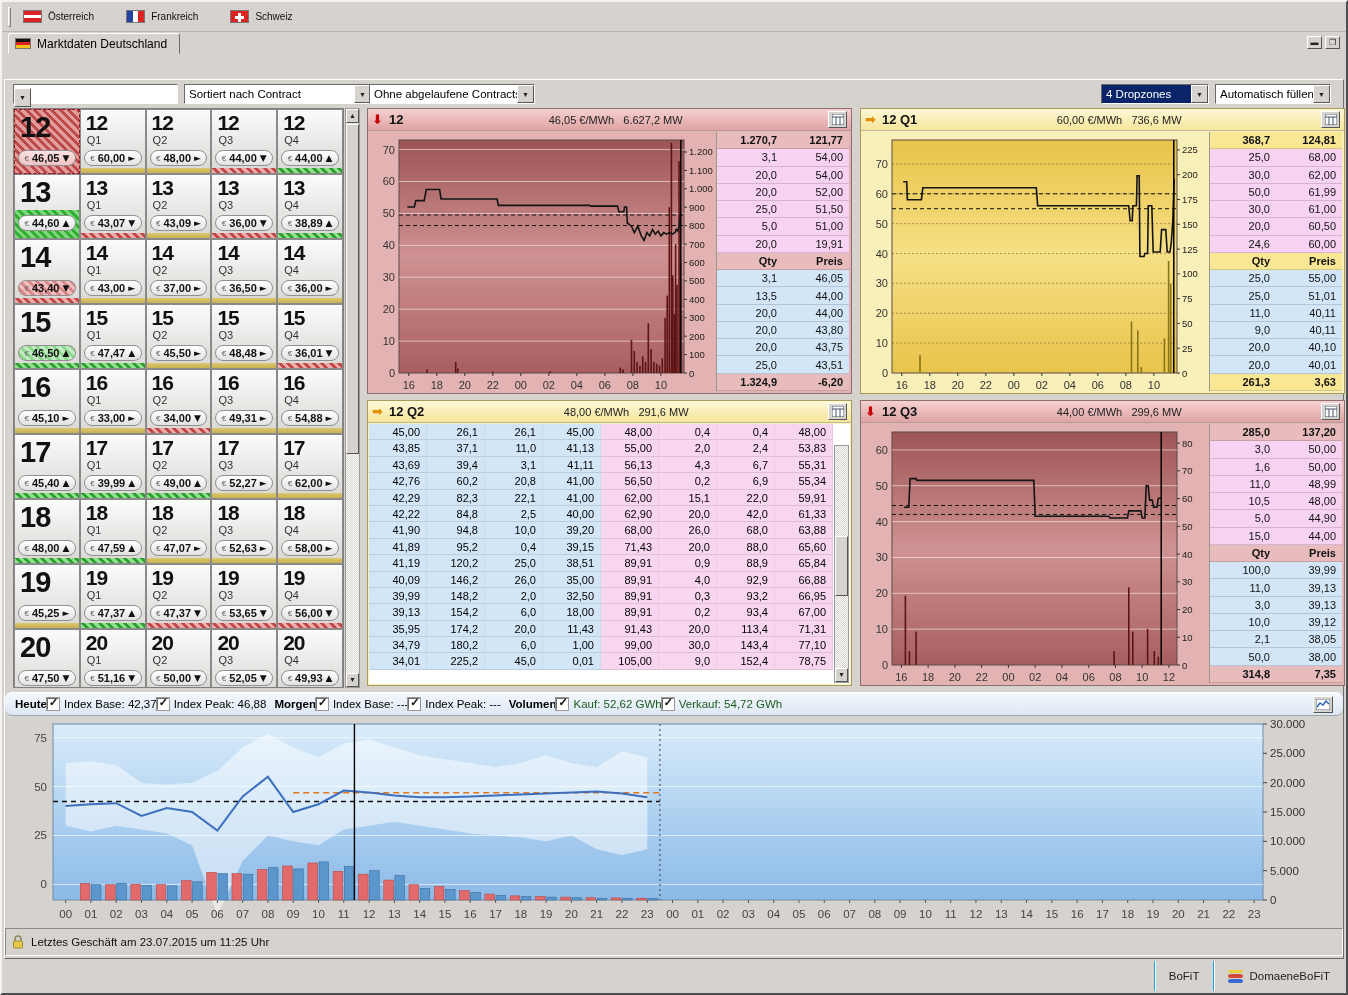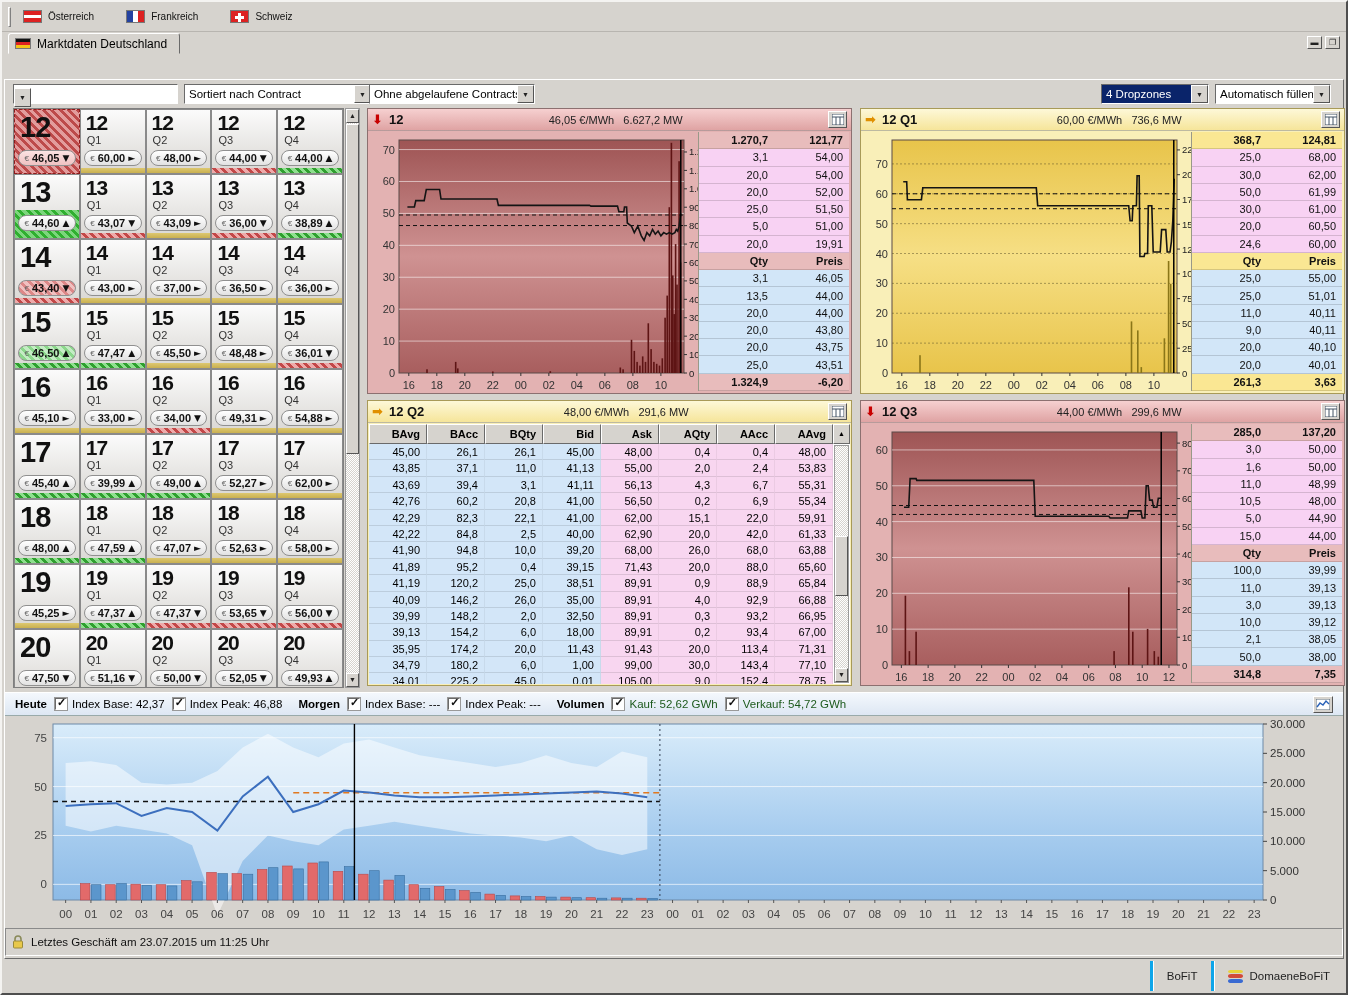--- a/index.html
+++ b/index.html
@@ -97,21 +97,21 @@
   .trend-down { color:#c80000; }
   .trend-right { color:#e09000; }
   .panel-title { font-size:13px; font-weight:bold; color:#111; }
   .panel-info { flex:1; text-align:center; font-size:11px; color:#222; }
   .tool-btn { width:19px; height:17px; background:#d6d3ce; border:1px solid; border-color:#fff #555 #555 #fff;
     display:flex; align-items:center; justify-content:center; }
   .panel-body { position:absolute; left:1px; right:1px; top:23px; bottom:1px; }
   .chart-wrap { position:absolute; left:0; top:0; width:352px; height:261px; }
   svg text { font-family:"Liberation Sans",sans-serif; }
 
-  .book { position:absolute; right:1px; top:0; width:151px; bottom:1px; display:flex; flex-direction:column;
+  .book { position:absolute; right:1px; top:0; width:133px; bottom:1px; display:flex; flex-direction:column;
     border-left:1px solid #998; background:#fff; font-size:11px; }
   .book-row { flex:1; display:flex; align-items:center; border-bottom:1px solid rgba(0,0,0,.14); }
   .book-row span { flex:1; text-align:right; padding-right:6px; color:#111; }
   .br-ask { background:#f8d2f3; }
   .br-bid { background:#d2e6f8; }
   .br-total span, .br-mid span { font-weight:bold; }
   .panel-red .br-total, .panel-red .br-mid { background:#e8bcbc; }
   .panel-yellow .br-total, .panel-yellow .br-mid { background:#fae793; }
 
   
@@ -123,21 +123,21 @@
   .q2-body { flex:1; overflow:hidden; margin-right:17px; }
   .q2-row { display:flex; height:16.4px; }
   .q2-row span { flex:1; font-size:11px; text-align:right; padding:2px 6px 0 0;
     border-bottom:1px solid rgba(0,0,0,.10); border-right:1px solid rgba(0,0,0,.05); }
   .q2-row span:nth-child(-n+4) { background:#d3e6f8; }
   .q2-row span:nth-child(n+5) { background:#f8d6f0; }
   .q2-sb { right:1px; top:21px; bottom:1px; }
 
   
   .info-bar { height:24px; margin-top:2px; background:linear-gradient(180deg,#f4f8fd,#dde7f3);
-    border-top:1px solid #fff; border-bottom:1px solid #9aa; display:flex; align-items:center; gap:8px; padding:0 10px; font-size:11.5px; }
+    border-top:1px solid #fff; border-bottom:1px solid #9aa; display:flex; align-items:center; gap:0; padding:0 10px; font-size:11.5px;border-radius:7px; }
   .ib-title { font-weight:bold; margin-left:8px; }
   .ib-title:first-child { margin-left:0; }
   .ib-check { display:flex; align-items:center; gap:5px; }
   .cb { width:12px; height:12px; background:#fff; border:1px solid; border-color:#6a6a6a #fff #fff #6a6a6a;
     outline:1px solid #999; position:relative; }
   .cb::after { content:"✓"; position:absolute; left:1px; top:-3px; font-size:11px; font-weight:bold; color:#111; }
   .ib-green { color:#1d5a1d; }
   .ib-spacer { flex:1; }
   .ib-icon { width:20px; height:17px; background:#d6d3ce; border:1px solid; border-color:#fff #555 #555 #fff;
     display:flex; align-items:center; justify-content:center; }
@@ -146,21 +146,21 @@
   .bottom-chart { height:210px; margin:0 0 0 0; }
 
   
   .status-bar { height:28px; margin:2px 0 0 0; background:#d6d3ce; border:1px solid; border-color:#8a8a8a #fff #fff #8a8a8a;
     display:flex; align-items:center; gap:7px; padding:0 6px; font-size:11.5px; color:#111; }
 
   
   .app-strip { position:absolute; left:2px; right:2px; bottom:2px; height:30px; display:flex; align-items:stretch; }
   .as-fill { flex:1; }
   .as-seg { display:flex; align-items:center; justify-content:center; gap:6px; font-size:11.5px; color:#222;
-    border-left:3px solid #0ea5e9; box-shadow:inset 1px 0 0 #fff; padding:0 14px; }
+    border-left:1px solid #0ea5e9; box-shadow:inset 1px 0 0 #fff; padding:0 14px; }
   .db-icon { width:15px; height:13px; display:flex; flex-direction:column; gap:1px; }
   .db-icon i { flex:1; border-radius:40%/100%; }
 </style>
 </head>
 <body>
 
 <div class="window">
 
 
   <div class="country-bar">
@@ -1005,31 +1005,20 @@
                 <svg width="12" height="11">
                   <rect x="0" y="0" width="12" height="11" fill="#fff" stroke="#456"></rect>
                   <line x1="0" y1="3" x2="12" y2="3" stroke="#456"></line>
                   <line x1="4" y1="3" x2="4" y2="11" stroke="#456"></line>
                   <line x1="8" y1="3" x2="8" y2="11" stroke="#456"></line>
                 </svg>
               </span>
             </div>
             <div class="panel-body">
               <div class="q2">
-                <div class="q2-head">
-                  <span>BAvg</span>
-                  <span>BAcc</span>
-                  <span>BQty</span>
-                  <span>Bid</span>
-                  <span>Ask</span>
-                  <span>AQty</span>
-                  <span>AAcc</span>
-                  <span>AAvg</span>
-                  <span class="q2-corner" style="text-align:center;font-size:7px;padding:5px 0 0 0;">▲</span>
-                </div>
                 <div class="q2-body">
                   <div class="q2-row">
                     <span>45,00</span>
                     <span>26,1</span>
                     <span>26,1</span>
                     <span>45,00</span>
                     <span>48,00</span>
                     <span>0,4</span>
                     <span>0,4</span>
                     <span>48,00</span>

